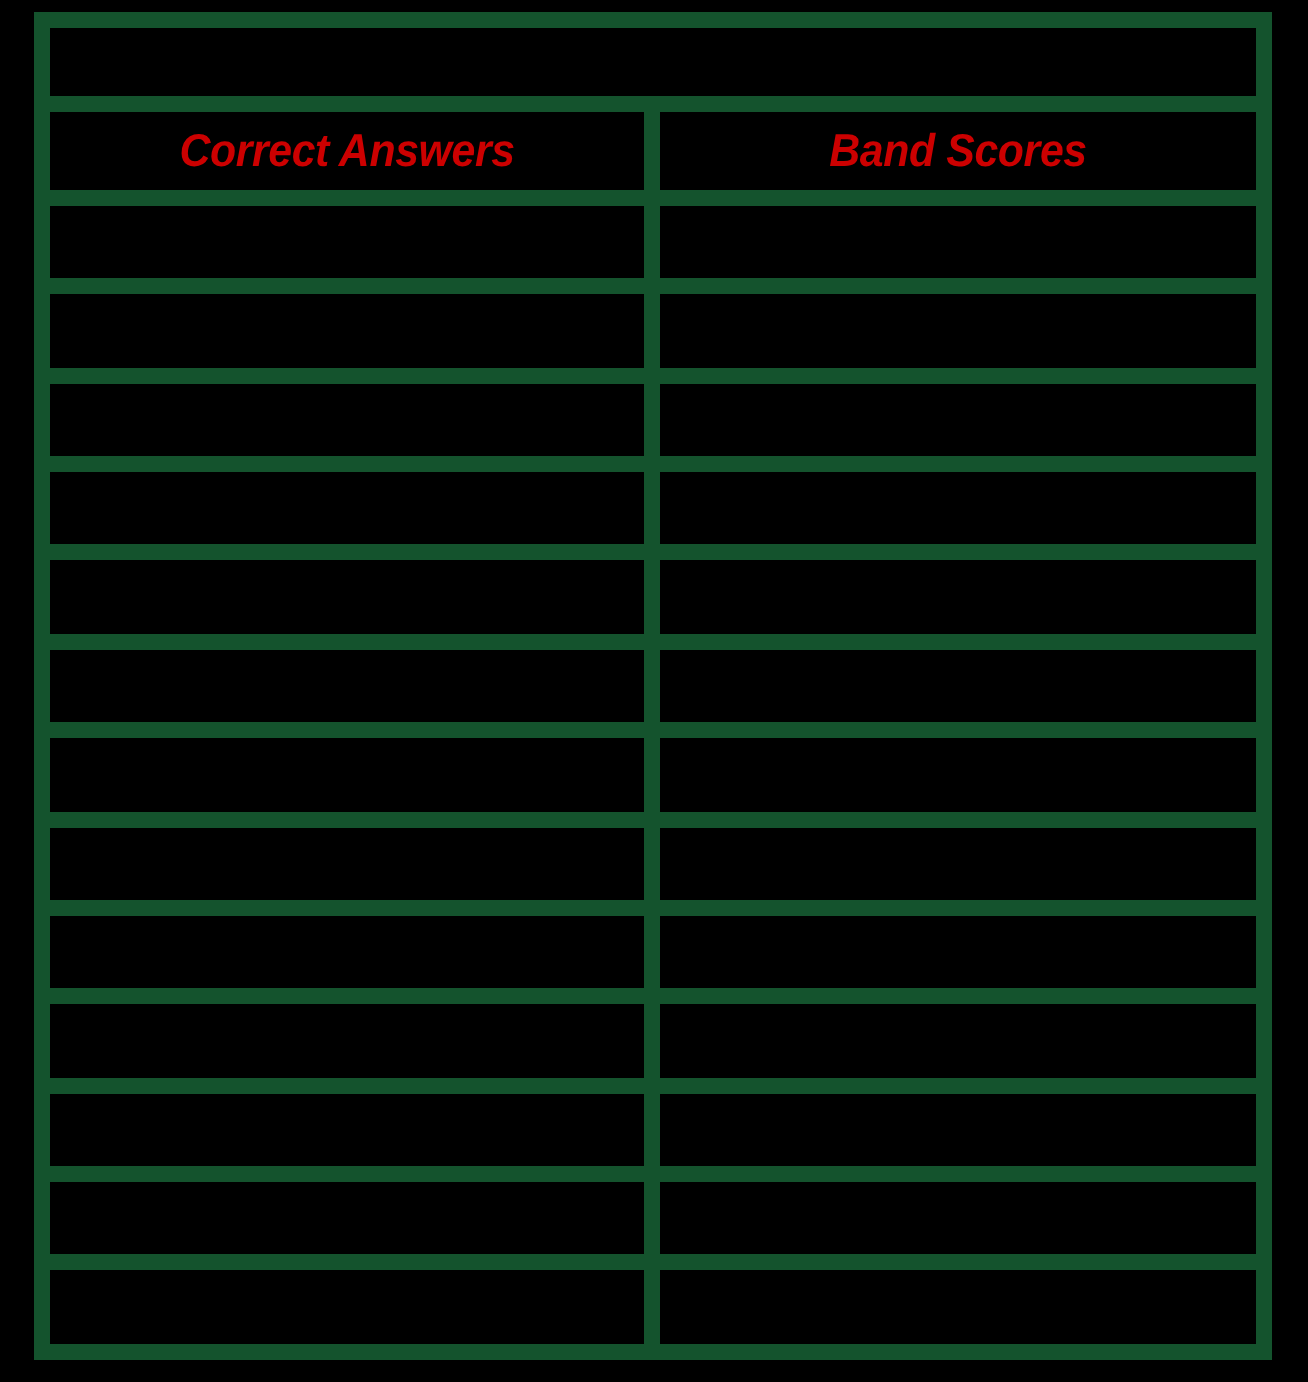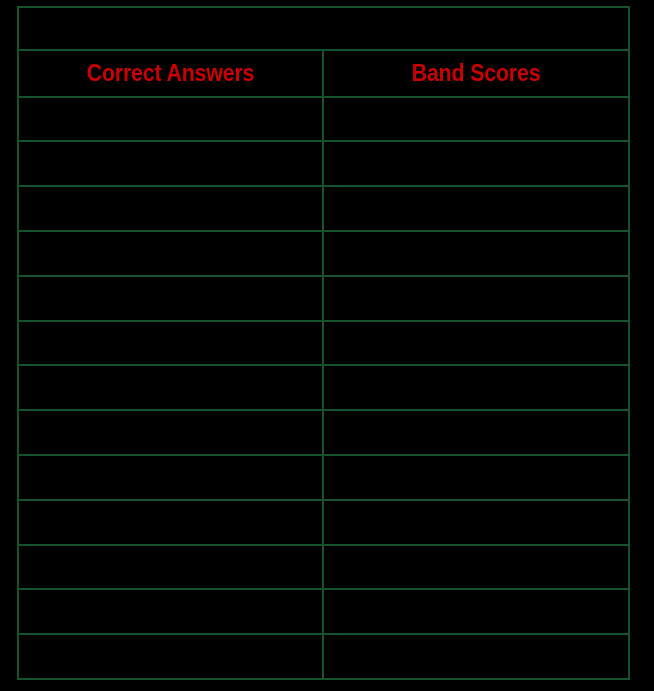--- a/index.html
+++ b/index.html
@@ -36,27 +36,28 @@
     border-collapse: collapse;
     table-layout: fixed;
     background: #000000;
     box-sizing: border-box;
   }
 
   #score-table col.col-left  { width: 305px; }
   #score-table col.col-right { width: 306px; }
 
   #score-table td {
-    border: 2px solid #14532d;
+    border: 8px solid #14532d;
     background: #000000;
     padding: 0;
     margin: 0;
     text-align: center;
     vertical-align: middle;
     box-sizing: border-box;
+    font-style: italic;
   }
 
   
   tr.title-row td {
     height: 40px;
   }
 
   
   tr.header-row td {
     height: 44px;

